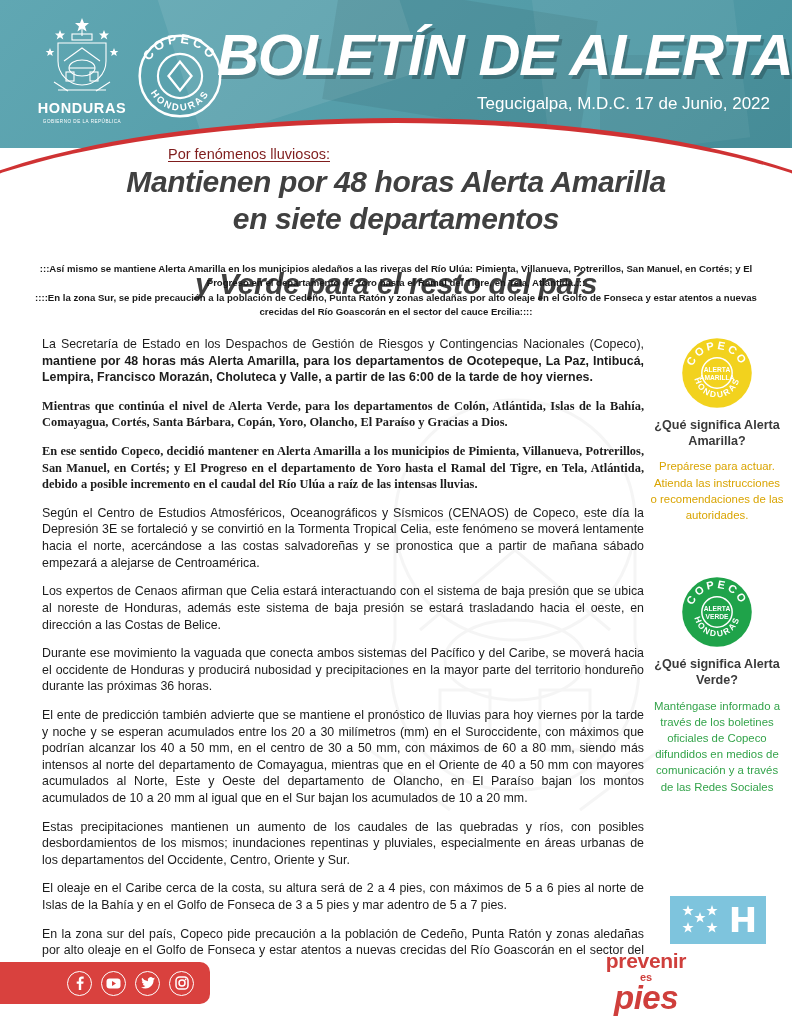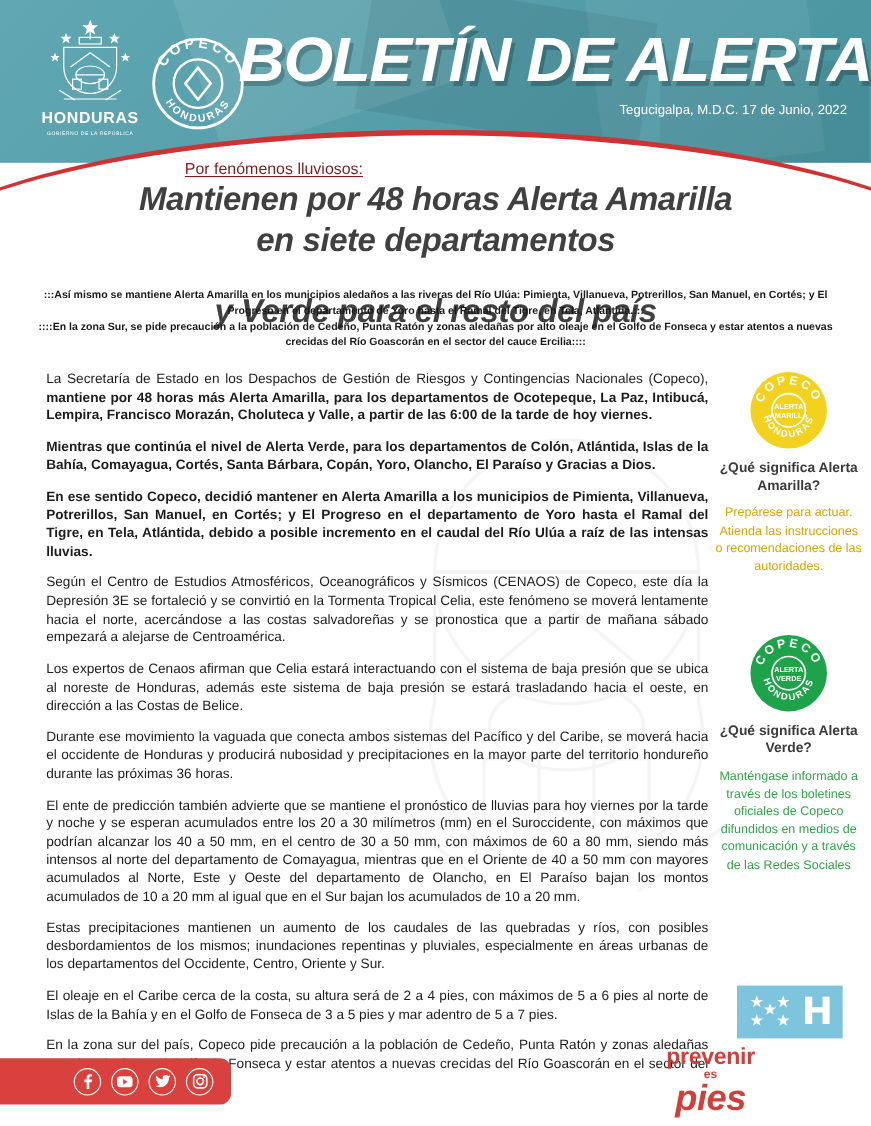--- a/index.html
+++ b/index.html
@@ -74,21 +74,21 @@
     text-shadow: 3px 4px 0 rgba(0,0,0,0.22);
     white-space: nowrap;
     transform: scaleX(1.02);
     transform-origin: right center;
   }
   .header-meta {
     position: absolute;
     right: 22px; top: 92px;
     text-align: left;
     color: #ffffff;
-    font-size: 12px;
+    font-size: 17px;
     line-height: 1.45;
   }
 
   
   .arc-wrap {
     position: absolute;
     left: 0; top: 96px;
     width: 792px; height: 130px;
     overflow: hidden;
     pointer-events: none;
@@ -154,21 +154,21 @@
     left: 42px; top: 336px;
     width: 602px;
   }
   .body-col p {
     font-size: 12.4px;
     color: #1c1c1c;
     line-height: 1.34;
     text-align: justify;
     margin-bottom: 12px;
   }
-  .body-col p.bold { font-weight: bold; }
+  .body-col p.bold { font-weight: bold; font-family: Liberation Serif, serif; }
   .body-col p .b { font-weight: bold; }
 
   
   .sidebar {
     position: absolute;
     left: 650px; top: 336px;
     width: 134px;
     text-align: center;
   }
   .badge-block { margin-bottom: 6px; }

